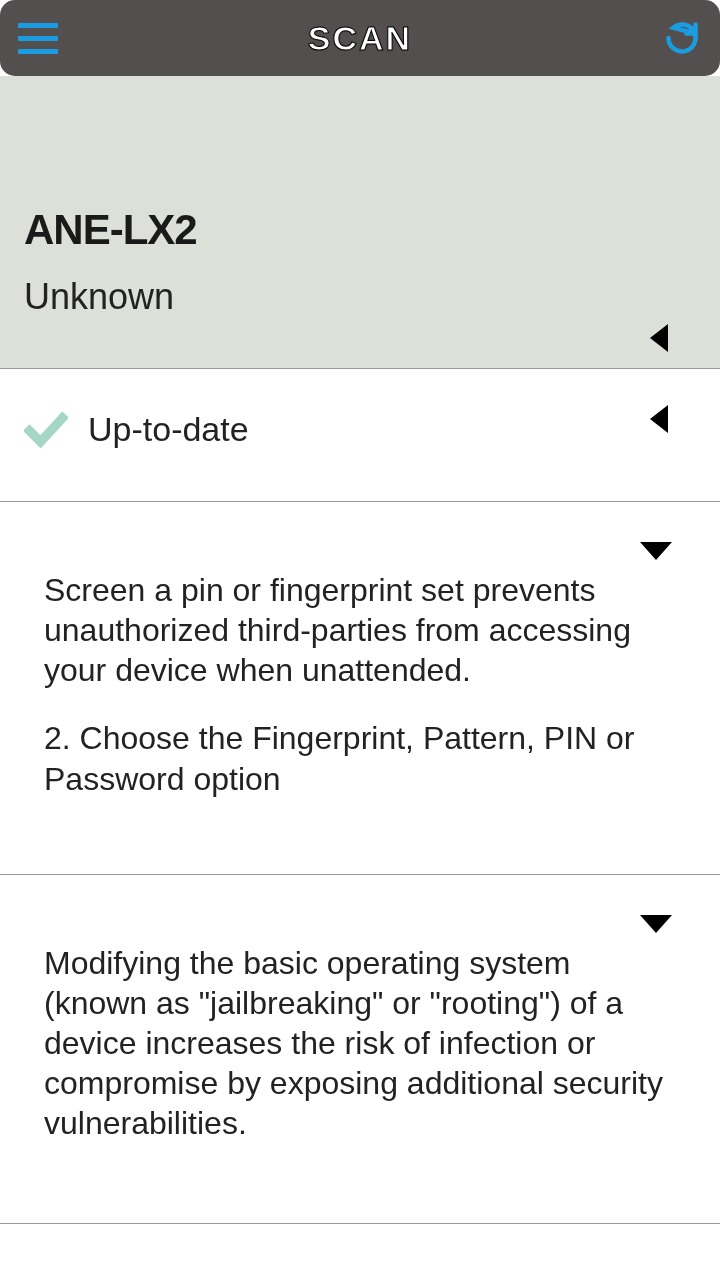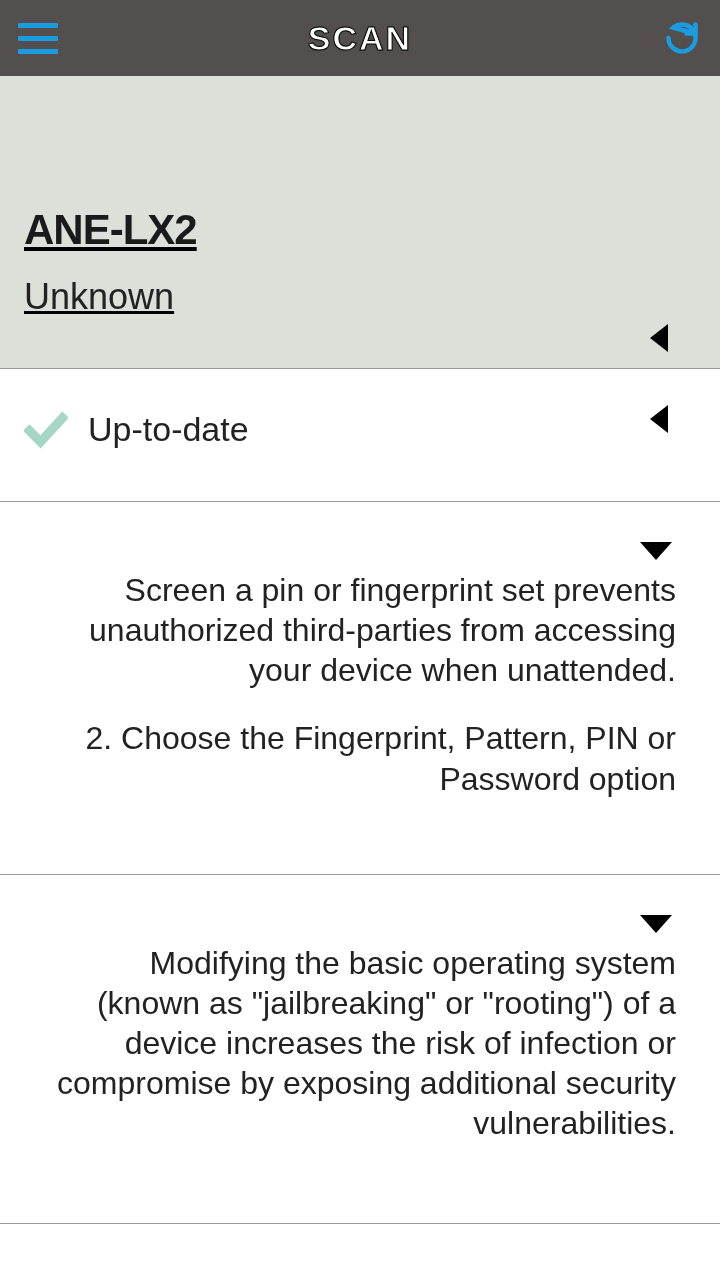--- a/index.html
+++ b/index.html
@@ -6,51 +6,50 @@
   html, body { width: 720px; height: 1280px; overflow: hidden; font-family: "Helvetica Neue", Arial, sans-serif; }
   body { background: #ffffff; display: flex; flex-direction: column; }
 
   .header {
     height: 76px;
     background: #544f4f;
     display: flex;
     align-items: center;
     justify-content: space-between;
     padding: 8px 18px;
+    border-radius: 15px;
   }
   .header-title {
     color: #ffffff;
     font-size: 34px;
     font-weight: 600;
     letter-spacing: 2px;
     -webkit-text-stroke: 1px #000;
     text-shadow: 0 0 2px rgba(0,0,0,0.4);
   }
   .hamburger { width: 40px; height: 40px; display: flex; flex-direction: column; justify-content: center; gap: 8px; cursor: pointer; }
   .hamburger span { display: block; height: 5px; background: #1a9de0; border-radius: 1px; }
   .refresh { width: 40px; height: 40px; display: flex; align-items: center; justify-content: center; cursor: pointer; }
   .refresh svg { width: 36px; height: 36px; }
 
   .device-section {
     background: #dde0d8;
     padding: 130px 24px 50px 24px;
     position: relative;
     border-bottom: 1px solid #9a9a9a;
-    text-decoration: underline;
   }
   .device-name { font-size: 42px; font-weight: 800; color: #1a1a1a; letter-spacing: -1px; }
   .device-status { font-size: 36px; color: #222; margin-top: 22px; }
   .device-arrow { position: absolute; right: 52px; top: 248px; }
 
   .row {
     border-bottom: 1px solid #9a9a9a;
     padding: 34px 24px 30px 24px;
     position: relative;
     background: #ffffff;
-    text-align: right;
   }
   .row-header {
     display: flex;
     align-items: center;
     gap: 20px;
   }
   .check-icon { width: 44px; height: 44px; flex: 0 0 44px; }
   .check-icon svg { width: 44px; height: 44px; }
   .row-title { font-size: 34px; color: #222; }
   .row-arrow { position: absolute; right: 52px; top: 36px; }

